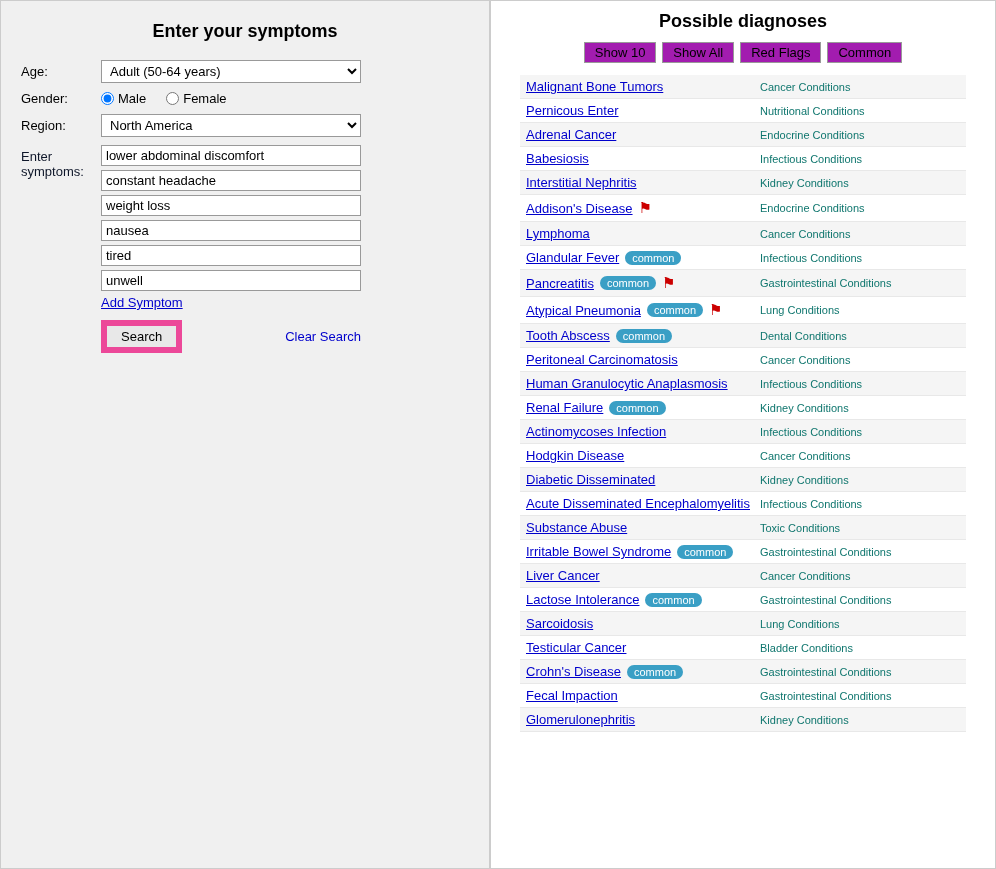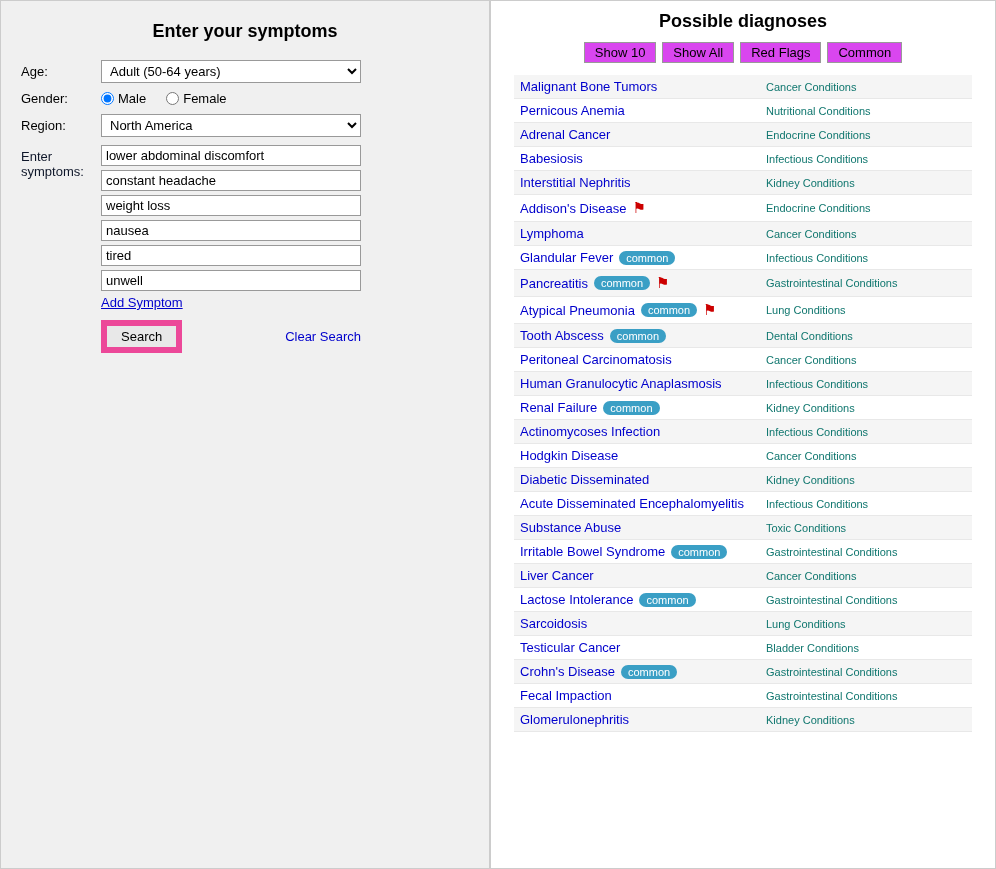--- a/index.html
+++ b/index.html
@@ -100,41 +100,41 @@
     }
     .clear-link {
       color: #0000cc;
       font-size: 13px;
       cursor: pointer;
     }
     .right-panel {
       flex: 1;
       background: #fff;
       border: 1px solid #ccc;
-      padding: 10px 23px;
+      padding: 10px 29px;
       overflow-y: auto;
     }
     .right-panel h2 {
       text-align: center;
       font-size: 18px;
       font-weight: bold;
       margin-bottom: 10px;
       color: #000;
     }
     .filter-buttons {
       display: flex;
       justify-content: center;
       gap: 6px;
       margin-bottom: 12px;
     }
     .filter-btn {
       padding: 2px 10px;
       font-size: 13px;
       border: 1px solid #999;
-      background: #d946ef;
+      background: #a21caf;
       cursor: pointer;
     }
     .diagnosis-list {
       width: 100%;
     }
     .diagnosis-row {
       display: flex;
       align-items: center;
       padding: 4px 6px;
       border-bottom: 1px solid #e8e8e8;
@@ -146,20 +146,21 @@
       background: #fff;
     }
     .diagnosis-name {
       flex: 1;
       display: flex;
       align-items: center;
       gap: 6px;
     }
     .diagnosis-link {
       color: #0000cc;
+      text-decoration: underline;
       font-size: 13px;
       cursor: pointer;
     }
     .diagnosis-category {
       width: 200px;
       font-size: 11px;
       color: #0f766e;
     }
     .common-badge {
       background: #3a9fc5;
@@ -244,21 +245,21 @@
   <div class="diagnosis-list">
 
   <div class="diagnosis-row">
         <div class="diagnosis-name">
           <a class="diagnosis-link">Malignant Bone Tumors</a>
         </div>
         <div class="diagnosis-category">Cancer Conditions</div>
       </div>
       <div class="diagnosis-row">
         <div class="diagnosis-name">
-          <a class="diagnosis-link">Pernicous Anemia</a>
+          <a class="diagnosis-link">Pernicous Enter</a>
         </div>
         <div class="diagnosis-category">Nutritional Conditions</div>
       </div>
       <div class="diagnosis-row">
         <div class="diagnosis-name">
           <a class="diagnosis-link">Adrenal Cancer</a>
         </div>
         <div class="diagnosis-category">Endocrine Conditions</div>
       </div>
       <div class="diagnosis-row">

